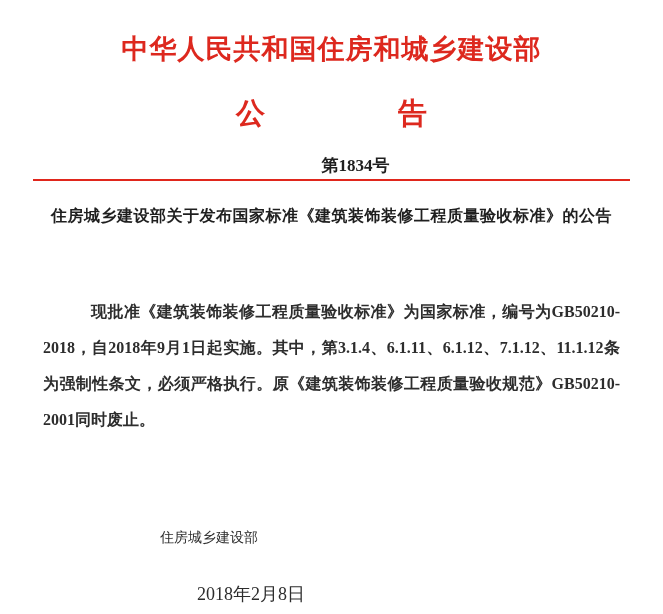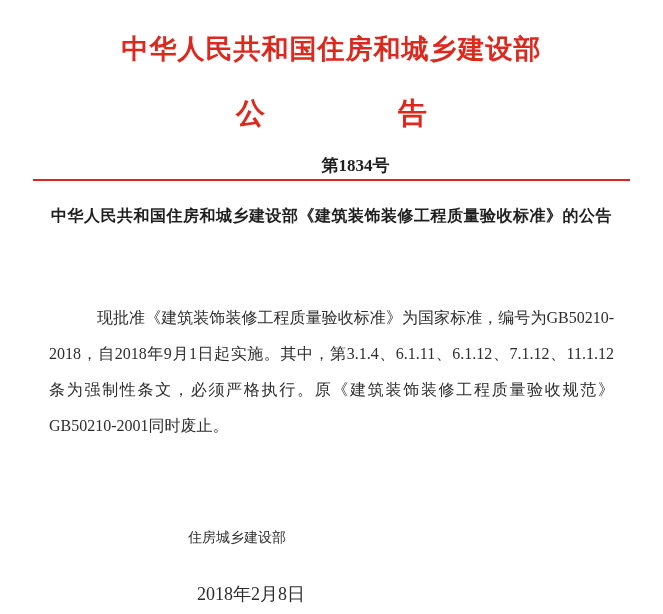--- a/index.html
+++ b/index.html
@@ -83,30 +83,30 @@
     position: absolute;
     top: 284px;
     left: 33px;
     width: 597px;
     color: var(--text-dark, #2d2d2d);
     font-size: 16px;
     line-height: 36px;
     text-align: justify;
   }
   .announcement-body p {
-    margin: 16px;
+    margin: 10px;
     text-indent: 3em;
+    font-weight: bold;
   }
   .signature-ministry {
     position: absolute;
     top: 529px;
     left: 160px;
     color: var(--text-dark, #2d2d2d);
     font-size: 14px;
-    margin-left: 28px;
   }
   .signature-date {
     position: absolute;
     top: 582px;
     left: 197px;
     color: var(--text-dark, #2d2d2d);
     font-size: 18px;
   }
 </style>
 </head>
@@ -118,21 +118,21 @@
 
   <div class="notice-word">
     <span>公</span>
     <span>告</span>
   </div>
 
   <div class="notice-number">第1834号</div>
 
   <div class="red-divider"></div>
 
-  <h2 class="announcement-heading">中华人民共和国住房和城乡建设部《建筑装饰装修工程质量验收标准》的公告</h2>
+  <h2 class="announcement-heading">住房城乡建设部关于发布国家标准《建筑装饰装修工程质量验收标准》的公告</h2>
 
   <div class="announcement-body">
     <p>现批准《建筑装饰装修工程质量验收标准》为国家标准，编号为GB50210-2018，自2018年9月1日起实施。其中，第3.1.4、6.1.11、6.1.12、7.1.12、11.1.12条为强制性条文，必须严格执行。原《建筑装饰装修工程质量验收规范》GB50210-2001同时废止。</p>
   </div>
 
   <div class="signature-ministry">住房城乡建设部</div>
 
   <div class="signature-date">2018年2月8日</div>
 
 </div>

